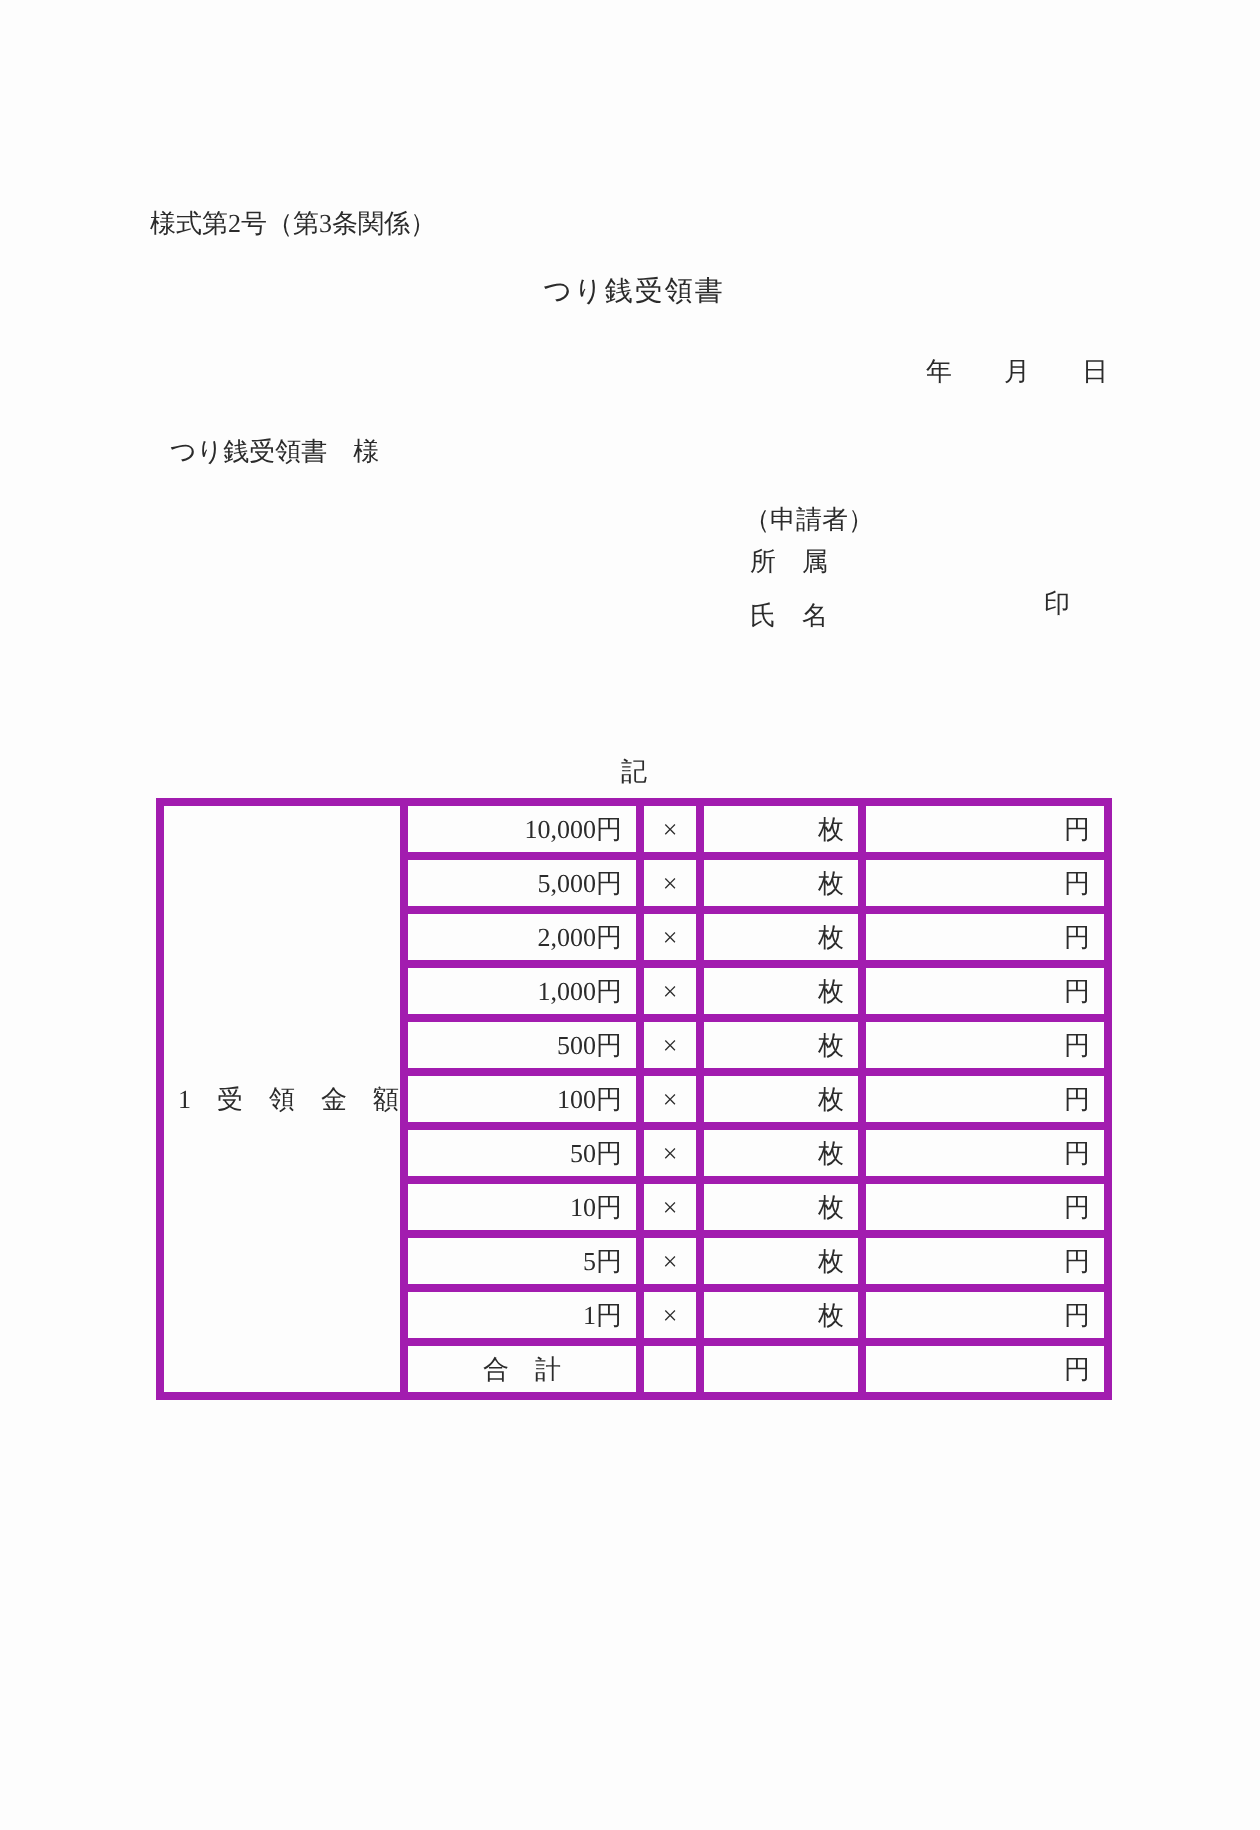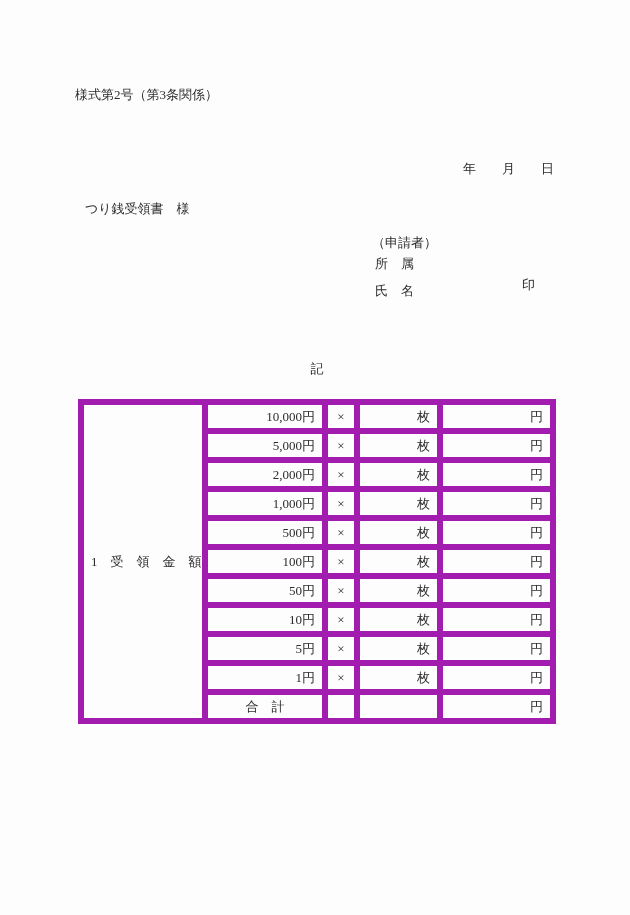--- a/index.html
+++ b/index.html
@@ -11,21 +11,21 @@
     position: relative;
     width: 630px;
     height: 915px;
     margin: 0 auto;
     background: #fdfdfd;
     color: #2b2b2b;
     font-family: "Liberation Serif", "DejaVu Serif", serif;
     font-size: 13px;
     overflow: hidden;
   }
-  .abs { position: absolute; }
+  .abs { position: absolute; margin-top: 17px; }
 
   .form-number   { left: 75px;  top: 86px; }
   .doc-title     { left: 78px;  top: 120px; width: 478px; text-align: center; font-size: 14px; letter-spacing: 1px; }
   .date-line     { right: 76px; top: 160px; }
   .addressee     { left: 85px;  top: 200px; }
   .applicant-hdr { left: 372px; top: 234px; }
   .aff-line      { left: 375px; top: 255px; }
   .name-line     { left: 375px; top: 282px; }
   .seal          { left: 522px; top: 276px; }
   .body-par      { left: 78px;  top: 303px; width: 480px; line-height: 22.5px; text-indent: 1em; text-align: justify; }
@@ -37,40 +37,41 @@
     top: 399px;
     width: 478px;
     height: 261px;
     border-collapse: collapse;
     table-layout: fixed;
     font-size: 13px;
     color: #2b2b2b;
     border: 1.5px solid #7d7d7d;
   }
   table.receipt td {
-    border: 6px solid #a21caf;
+    border: 4px solid #a21caf;
     height: 23px;
     padding: 0 7px;
     white-space: nowrap;
     overflow: hidden;
   }
   td.c-header { width: 104px; text-align: left; padding: 0 4px; }
   td.c-denom  { width: 100px; text-align: right; }
   td.c-mult   { width: 12px;  text-align: center; padding: 0 2px; }
   td.c-sheet  { width: 63px;  text-align: right; }
   td.c-yen    { text-align: right; }
   td.c-total  { text-align: center; }
 </style>
 </head>
 <body>
 
 <div class="page">
 
   <div class="abs form-number">様式第2号（第3条関係）</div>
 
+  <div class="abs doc-title">つり銭受領書</div>
 
   <div class="abs date-line">年　　月　　日</div>
 
   <div class="abs addressee">つり銭受領書　様</div>
 
   <div class="abs applicant-hdr">（申請者）</div>
   <div class="abs aff-line">所　属</div>
   <div class="abs name-line">氏　名</div>
   <div class="abs seal">印</div>
 

